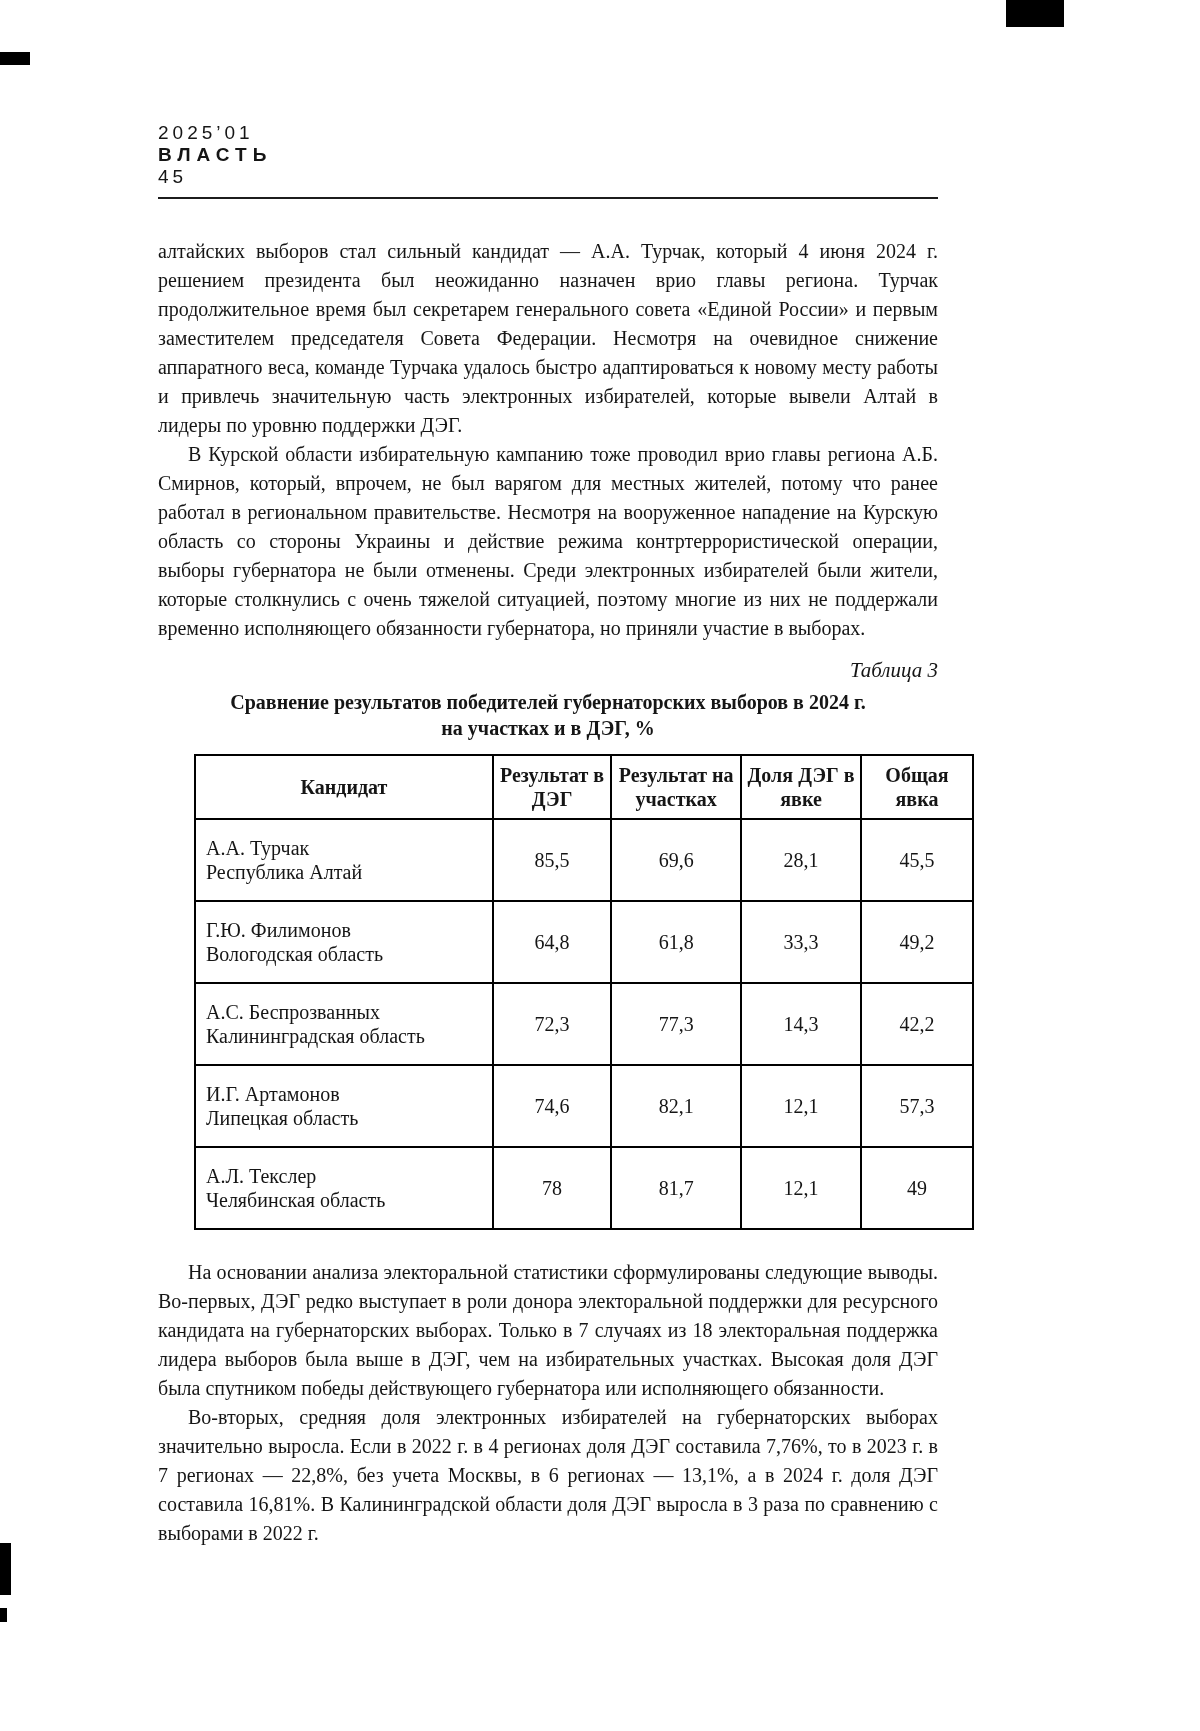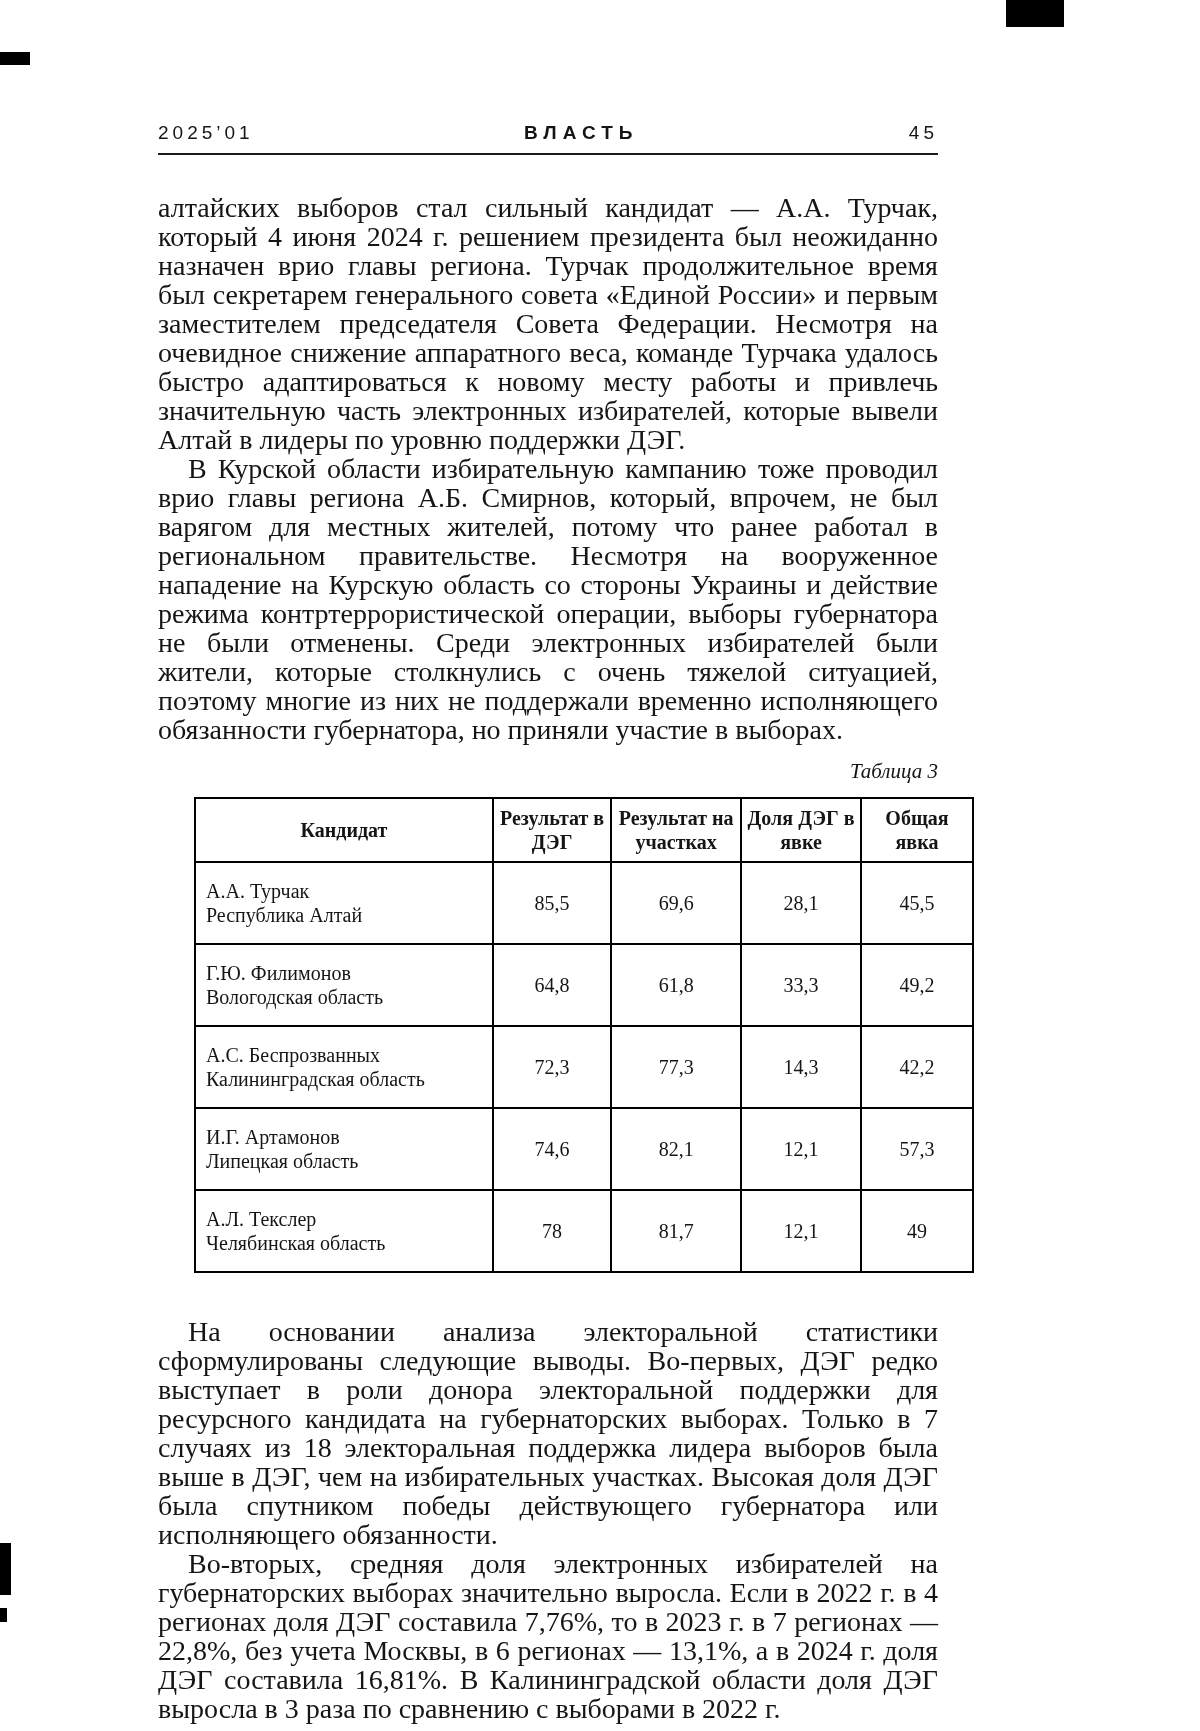--- a/index.html
+++ b/index.html
@@ -18,29 +18,30 @@
   .artifact.edge-2 { left:0; top:1543px; width:11px; height:52px; }
   .artifact.edge-3 { left:0; top:1608px; width:7px; height:14px; }
 
   .page {
     position:absolute; left:158px; top:122px; width:780px;
   }
   .header {
     display:flex; justify-content:space-between; align-items:baseline;
     font-family:"Liberation Sans", sans-serif;
     font-size:19px;
+    flex-direction:column;
   }
   .header .issue  { letter-spacing:4px; }
   .header .journal{ letter-spacing:6px; font-weight:600; }
   .header .pagenum{ letter-spacing:4px; }
   .header-rule { border-bottom:2px solid #1c1c1c; margin-top:9px; }
 
   .body-text { margin-top:38px; }
   .para {
-    font-size:28px; line-height:29px;
+    font-size:20px; line-height:29px;
     text-align:justify;
     text-indent:30px;
   }
   .para.no-indent { text-indent:0; }
 
   .table-label {
     margin-top:14px;
     text-align:right;
     font-style:italic;
     font-size:21px;
@@ -73,21 +74,21 @@
     line-height:24px;
   }
   td.candidate {
     text-align:left;
     padding:16px 10px;
     line-height:24px;
   }
   td.candidate .cname, td.candidate .cregion { display:block; }
   td.num { text-align:center; padding:6px 12px; }
 
-  .body-text-bottom { margin-top:44px; }
+  .body-text-bottom { margin-top:28px; }
 </style>
 </head>
 <body>
 
 <div class="artifact corner"></div>
 <div class="artifact edge-1"></div>
 <div class="artifact edge-2"></div>
 <div class="artifact edge-3"></div>
 
 <div class="page">
@@ -99,20 +100,24 @@
   </div>
   <div class="header-rule"></div>
 
   <div class="body-text">
     <p class="para no-indent">алтайских выборов стал сильный кандидат — А.А. Турчак, который 4 июня 2024 г. решением президента был неожиданно назначен врио главы региона. Турчак продолжительное время был секретарем генерального совета «Единой России» и первым заместителем председателя Совета Федерации. Несмотря на очевидное снижение аппаратного веса, команде Турчака удалось быстро адаптироваться к новому месту работы и привлечь значительную часть электронных избирателей, которые вывели Алтай в лидеры по уровню поддержки ДЭГ.</p>
     <p class="para">В Курской области избирательную кампанию тоже проводил врио главы региона А.Б. Смирнов, который, впрочем, не был варягом для местных жителей, потому что ранее работал в региональном правительстве. Несмотря на вооруженное нападение на Курскую область со стороны Украины и действие режима контртеррористической операции, выборы губернатора не были отменены. Среди электронных избирателей были жители, которые столкнулись с очень тяжелой ситуацией, поэтому многие из них не поддержали временно исполняющего обязанности губернатора, но приняли участие в выборах.</p>
   </div>
 
   <div class="table-label">Таблица 3</div>
 
+  <div class="table-title">
+    <span>Сравнение результатов победителей губернаторских выборов в 2024 г.</span>
+    <span>на участках и в ДЭГ, %</span>
+  </div>
 
   <table class="results">
     <colgroup>
       <col style="width:38.3%">
       <col style="width:15.2%">
       <col style="width:16.7%">
       <col style="width:15.4%">
       <col style="width:14.4%">
     </colgroup>
     <thead>

